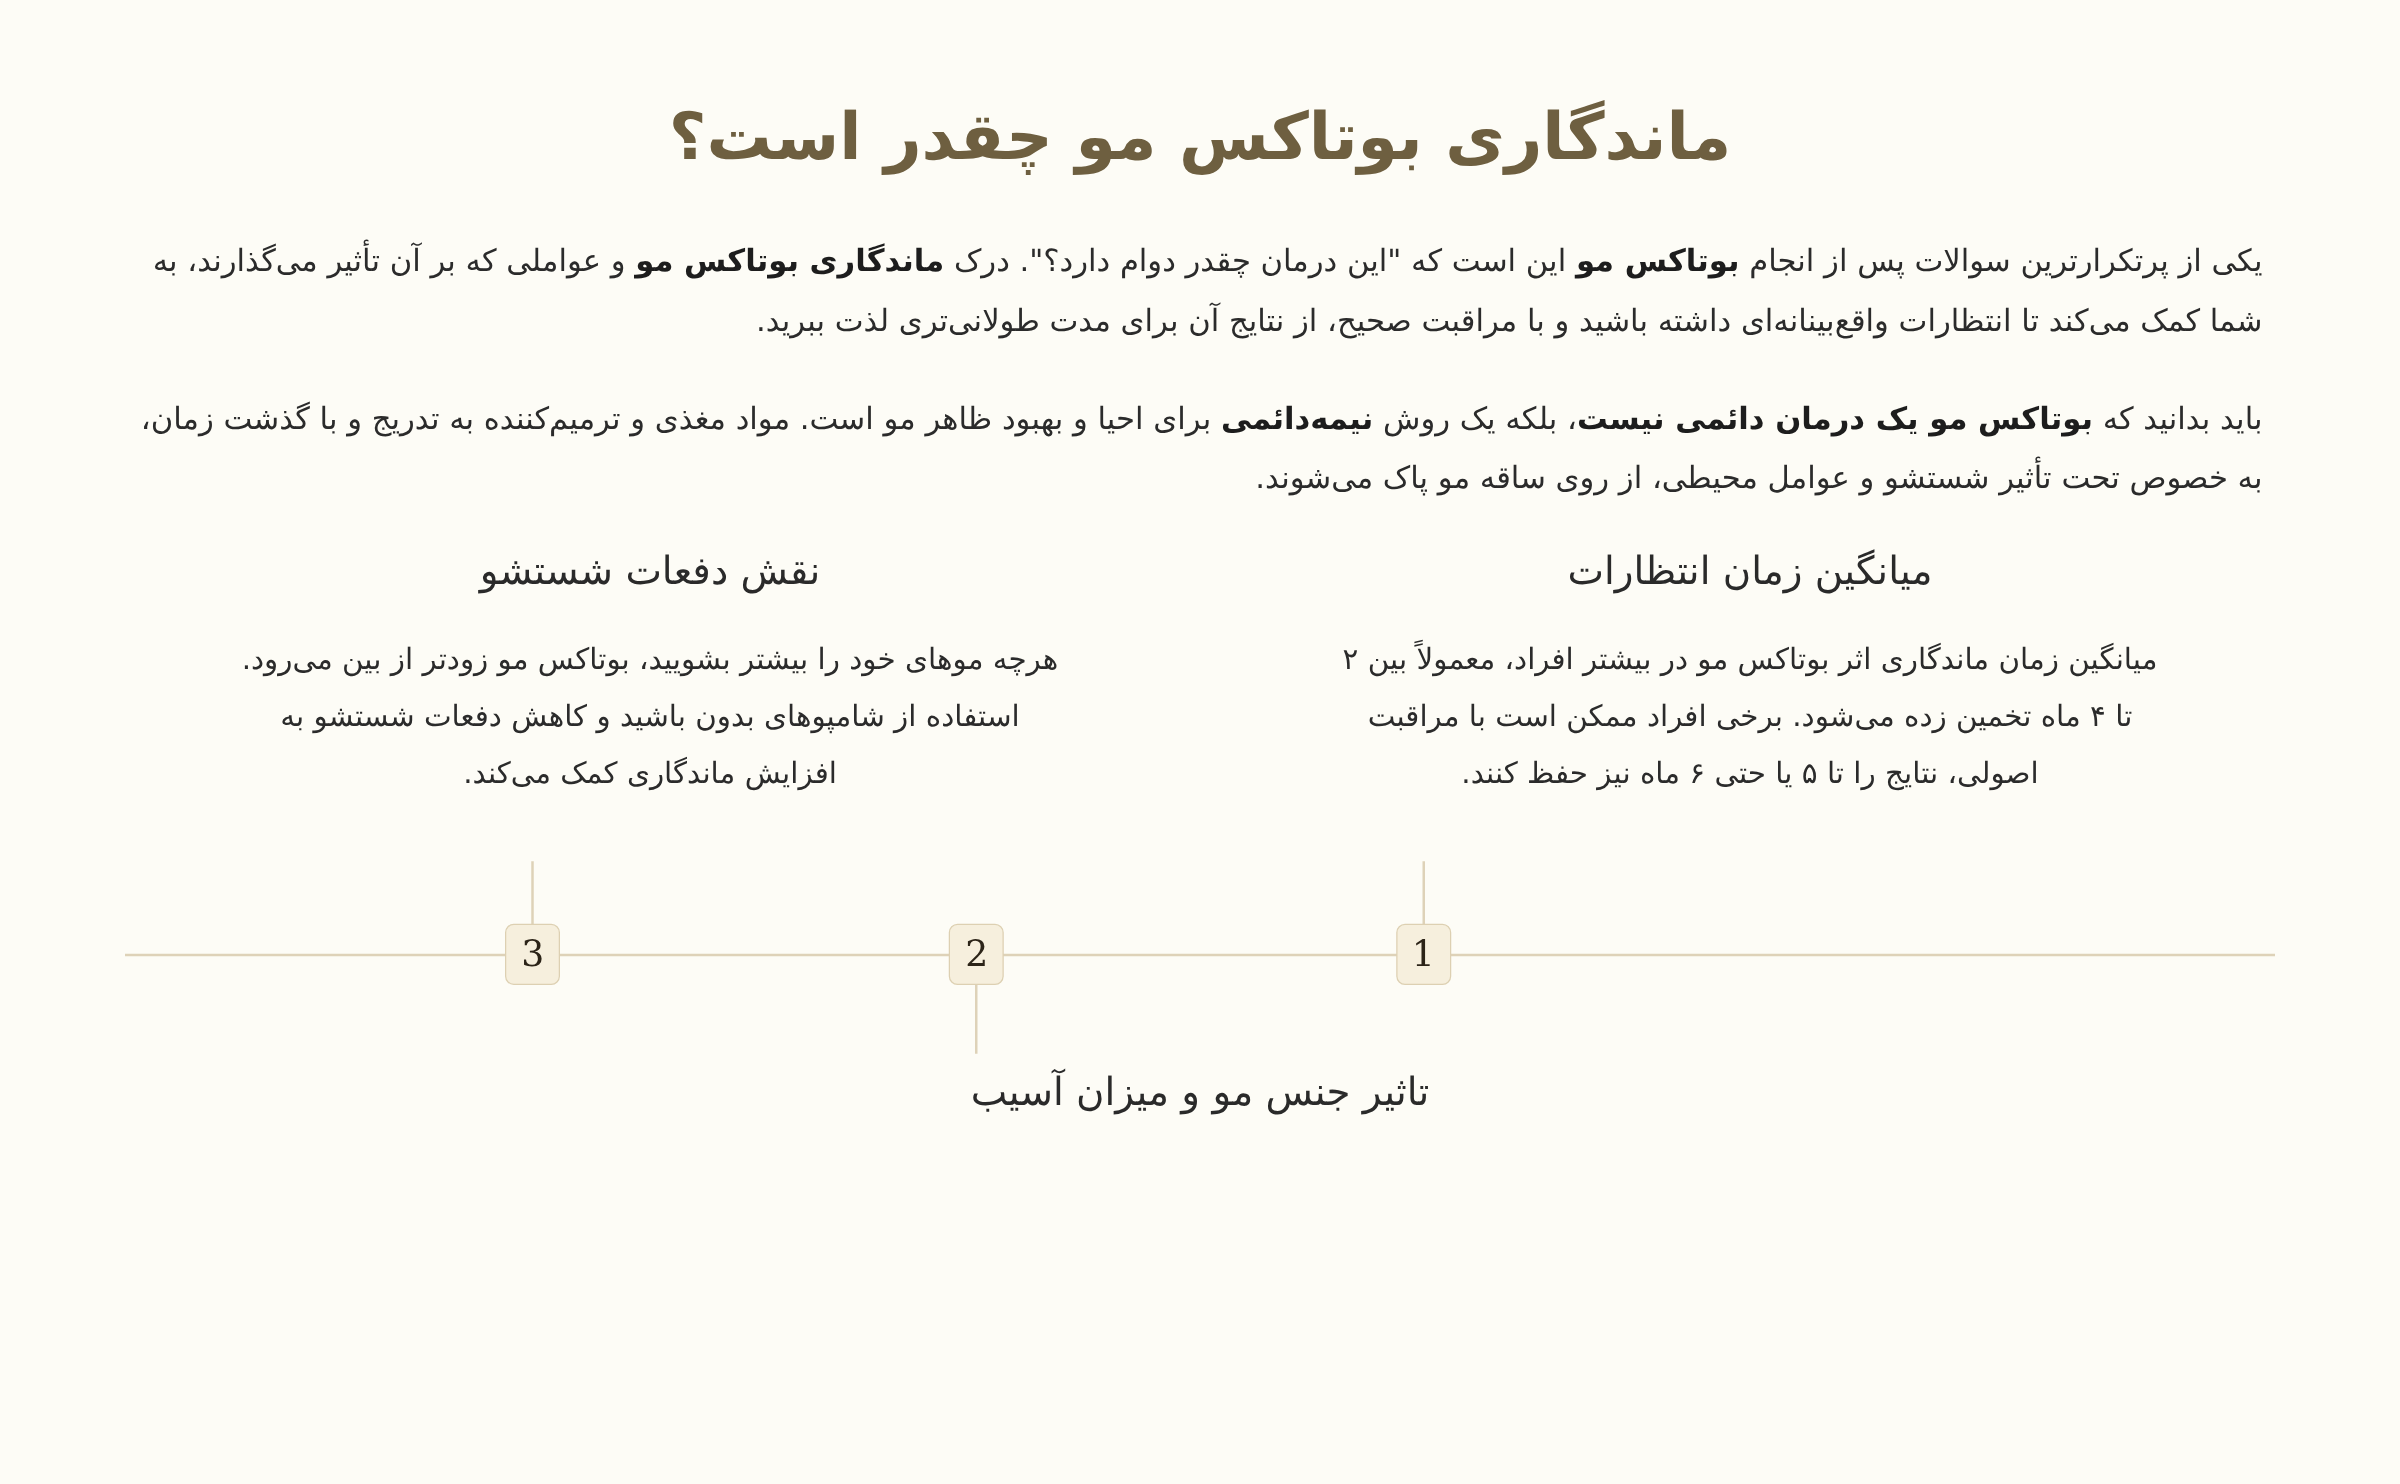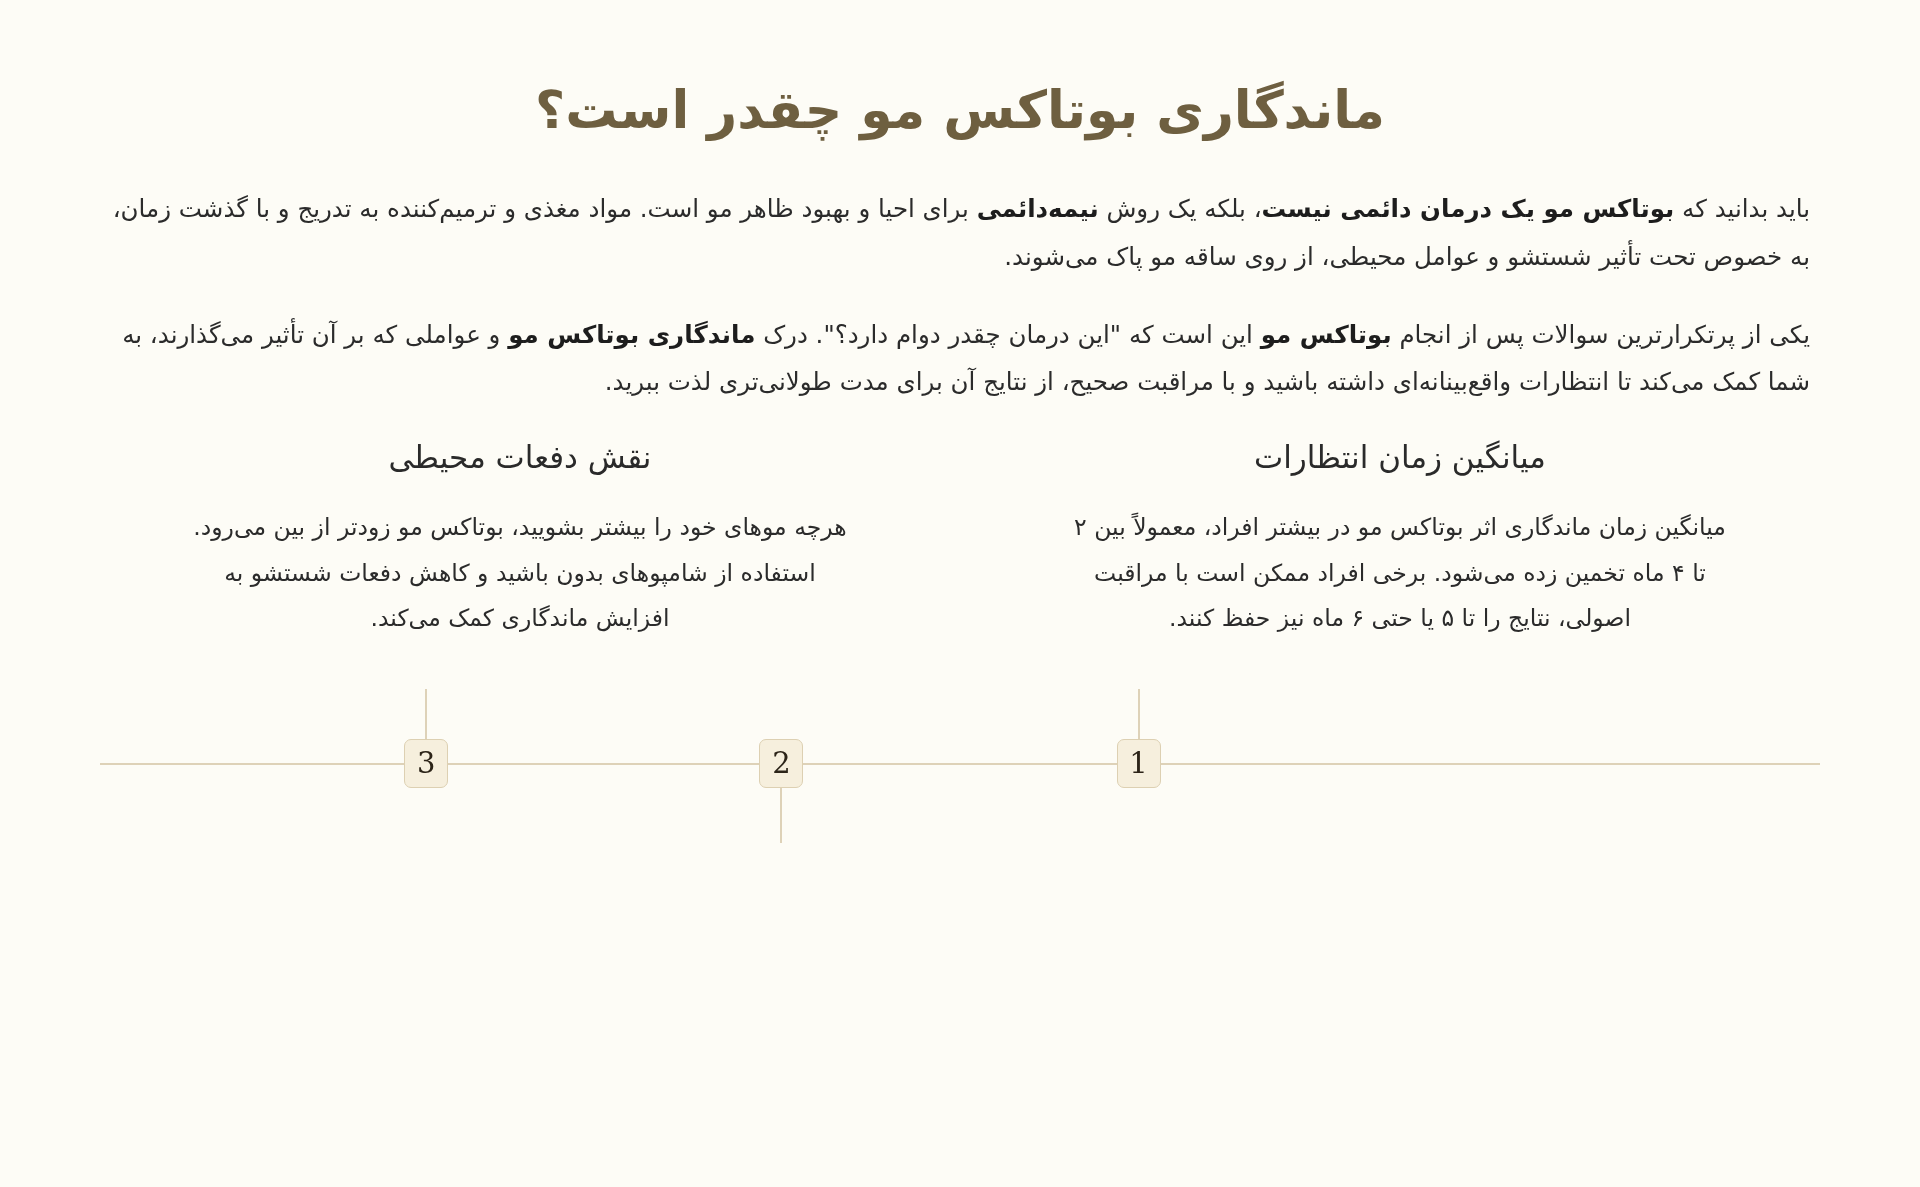--- a/index.html
+++ b/index.html
@@ -159,35 +159,35 @@
 </style>
 </head>
 <body>
 
 <div class="page">
 
   <h1 class="title">ماندگاری بوتاکس مو چقدر است؟</h1>
 
   <div class="intro-wrap">
 
+    <p class="para"><span>یکی از پرتکرارترین سوالات پس از انجام </span><b>بوتاکس مو</b><span> این است که "این درمان چقدر دوام دارد؟". درک </span><b>ماندگاری بوتاکس مو</b><span> و عواملی که بر آن تأثیر می‌گذارند، به شما کمک می‌کند تا انتظارات واقع‌بینانه‌ای داشته باشید و با مراقبت صحیح، از نتایج آن برای مدت طولانی‌تری لذت ببرید.</span></p>
+
     <p class="para"><span>باید بدانید که </span><b>بوتاکس مو یک درمان دائمی نیست</b><span>، بلکه یک روش </span><b>نیمه‌دائمی</b><span> برای احیا و بهبود ظاهر مو است. مواد مغذی و ترمیم‌کننده به تدریج و با گذشت زمان، به خصوص تحت تأثیر شستشو و عوامل محیطی، از روی ساقه مو پاک می‌شوند.</span></p>
-
-    <p class="para"><span>یکی از پرتکرارترین سوالات پس از انجام </span><b>بوتاکس مو</b><span> این است که "این درمان چقدر دوام دارد؟". درک </span><b>ماندگاری بوتاکس مو</b><span> و عواملی که بر آن تأثیر می‌گذارند، به شما کمک می‌کند تا انتظارات واقع‌بینانه‌ای داشته باشید و با مراقبت صحیح، از نتایج آن برای مدت طولانی‌تری لذت ببرید.</span></p>
 
   </div>
 
   <div class="cols">
 
     <div class="col">
       <h2 class="col-heading">میانگین زمان انتظارات</h2>
       <p class="col-body">میانگین زمان ماندگاری اثر بوتاکس مو در بیشتر افراد، معمولاً بین ۲ تا ۴ ماه تخمین زده می‌شود. برخی افراد ممکن است با مراقبت اصولی، نتایج را تا ۵ یا حتی ۶ ماه نیز حفظ کنند.</p>
     </div>
 
     <div class="col">
-      <h2 class="col-heading">نقش دفعات محیطی</h2>
+      <h2 class="col-heading">نقش دفعات شستشو</h2>
       <p class="col-body">هرچه موهای خود را بیشتر بشویید، بوتاکس مو زودتر از بین می‌رود. استفاده از شامپوهای بدون باشید و کاهش دفعات شستشو به افزایش ماندگاری کمک می‌کند.</p>
     </div>
 
   </div>
 
   <div class="timeline">
     <div class="axis"></div>
 
     <div class="node" style="left:59.3%;">
       <div class="stem up"></div>
@@ -199,15 +199,16 @@
       <div class="badge">2</div>
     </div>
 
     <div class="node" style="left:22.2%;">
       <div class="stem up"></div>
       <div class="badge">3</div>
     </div>
   </div>
 
   <div class="bottom">
+    <h2 class="bottom-heading">تاثیر جنس مو و میزان آسیب</h2>
   </div>
 
 </div>
 
 </body></html>

